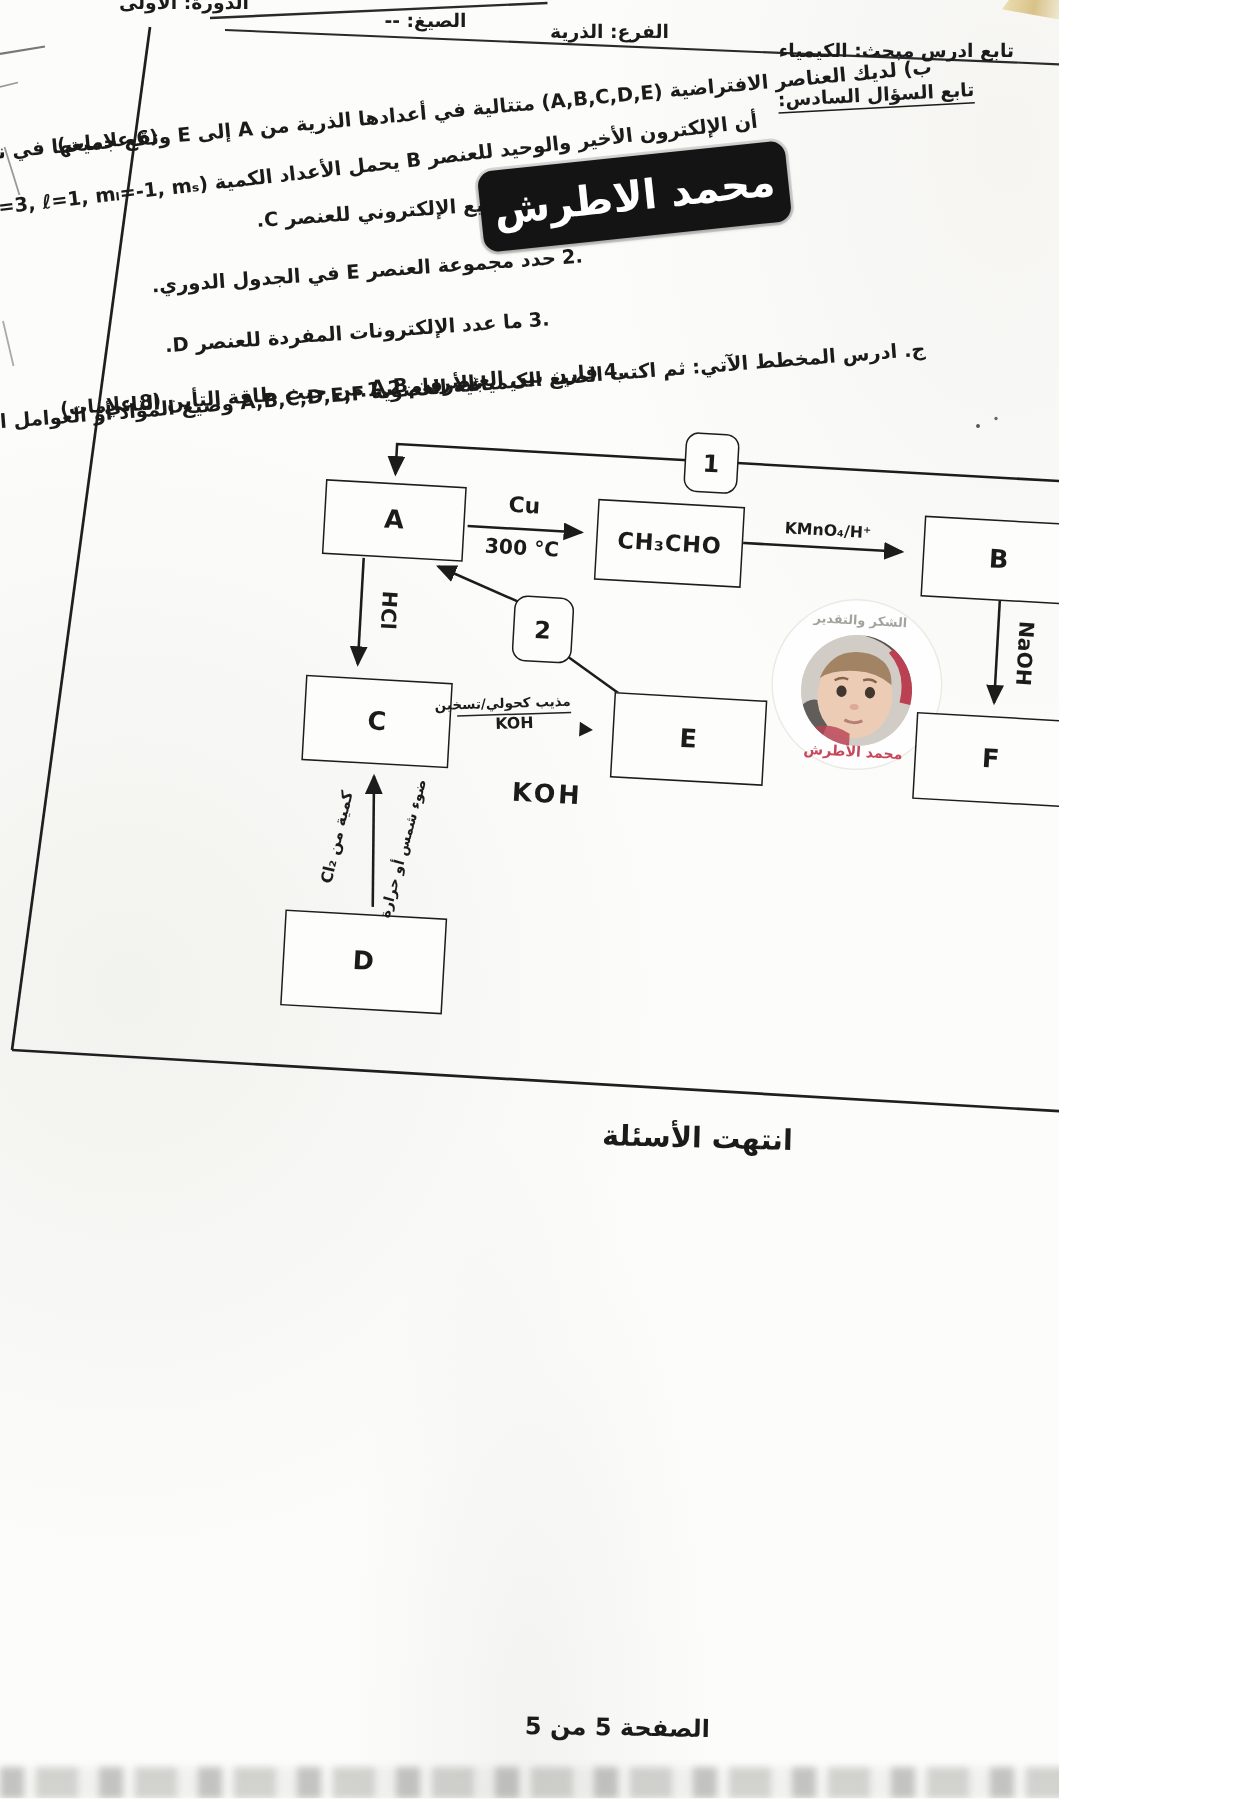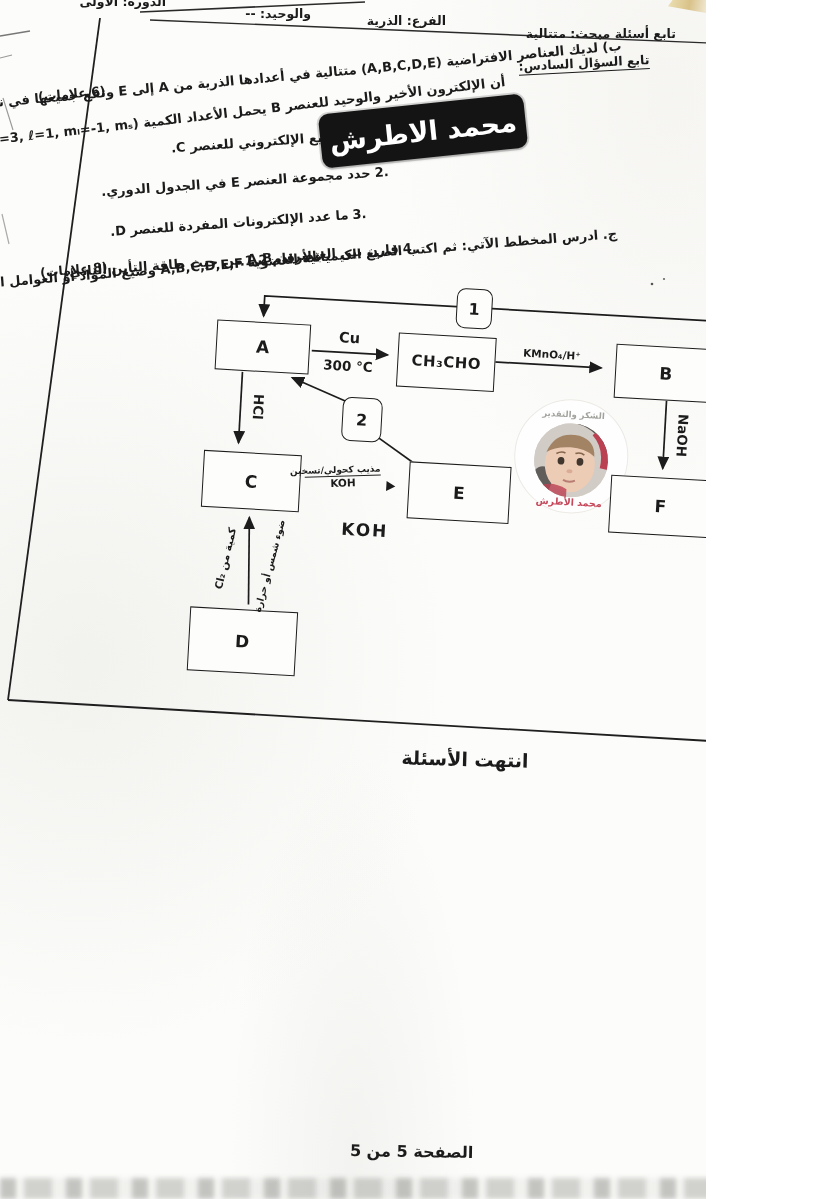--- a/index.html
+++ b/index.html
@@ -69,23 +69,23 @@
     <line x1="0" y1="58" x2="12" y2="55" stroke="#999" stroke-width="1.2"></line>
     <line x1="3" y1="98" x2="13" y2="130" stroke="#999" stroke-width="1.2"></line>
     <line x1="2" y1="214" x2="9" y2="244" stroke="#aaa" stroke-width="1.2"></line>
     <circle cx="652" cy="284" r="1.3" fill="#555"></circle>
     <circle cx="664" cy="279" r="1.1" fill="#666"></circle>
   </svg>
 
   <div class="abs frag"></div>
 
   <div class="abs rtl hdr" style="right:540px; top:-6px;">الدورة: الأولى</div>
-  <div class="abs rtl hdr" style="right:395px; top:6px;">والوحيد: --</div>
+  <div class="abs rtl hdr" style="right:395px; top:6px;">الصيغ: --</div>
   <div class="abs rtl hdr" style="right:260px; top:13px;">الفرع: الذرية</div>
-  <div class="abs rtl hdr" style="right:30px; top:26px;">تابع أسئلة مبحث: متتالية</div>
+  <div class="abs rtl hdr" style="right:30px; top:26px;">تابع ادرس مبحث: الكيمياء</div>
   <div class="abs rtl hdr" style="right:57px; top:52px; border-bottom:1.6px solid #1b1b1b; padding-bottom:1px; transform:rotate(-3deg); transform-origin:top right;">تابع السؤال السادس:</div>
 
   <div class="abs rtl qline" style="right:85px; top:38px; transform:rotate(-5.2deg);">ب) لديك العناصر الافتراضية (A,B,C,D,E) متتالية في أعدادها الذرية من A إلى E وتقع جميعها في نفس الدورة، إذا علمت</div>
   <div class="abs rtl marks" style="left:38px; top:86px; transform:rotate(-5deg);">(6 علامات)</div>
   <div class="abs rtl qline" style="right:202px; top:74px; transform:rotate(-6.5deg);">أن الإلكترون الأخير والوحيد للعنصر B يحمل الأعداد الكمية (n=3, ℓ=1, mₗ=-1, mₛ=-½).</div>
 
   <div class="abs rtl item" style="right:300px; top:124px; transform:rotate(-4deg);"><span class="inum">1.</span><span>اكتب التوزيع الإلكتروني للعنصر C.</span></div>
   <div class="abs rtl item" style="right:318px; top:164px; transform:rotate(-4deg);"><span class="inum">2.</span><span>حدد مجموعة العنصر E في الجدول الدوري.</span></div>
   <div class="abs rtl item" style="right:340px; top:206px; transform:rotate(-4deg);"><span class="inum">3.</span><span>ما عدد الإلكترونات المفردة للعنصر D.</span></div>
   <div class="abs rtl item" style="right:290px; top:240px; transform:rotate(-4deg);"><span class="inum">4.</span><span>قارن بين العنصرين A,B من حيث طاقة التأين الثاني.</span></div>

